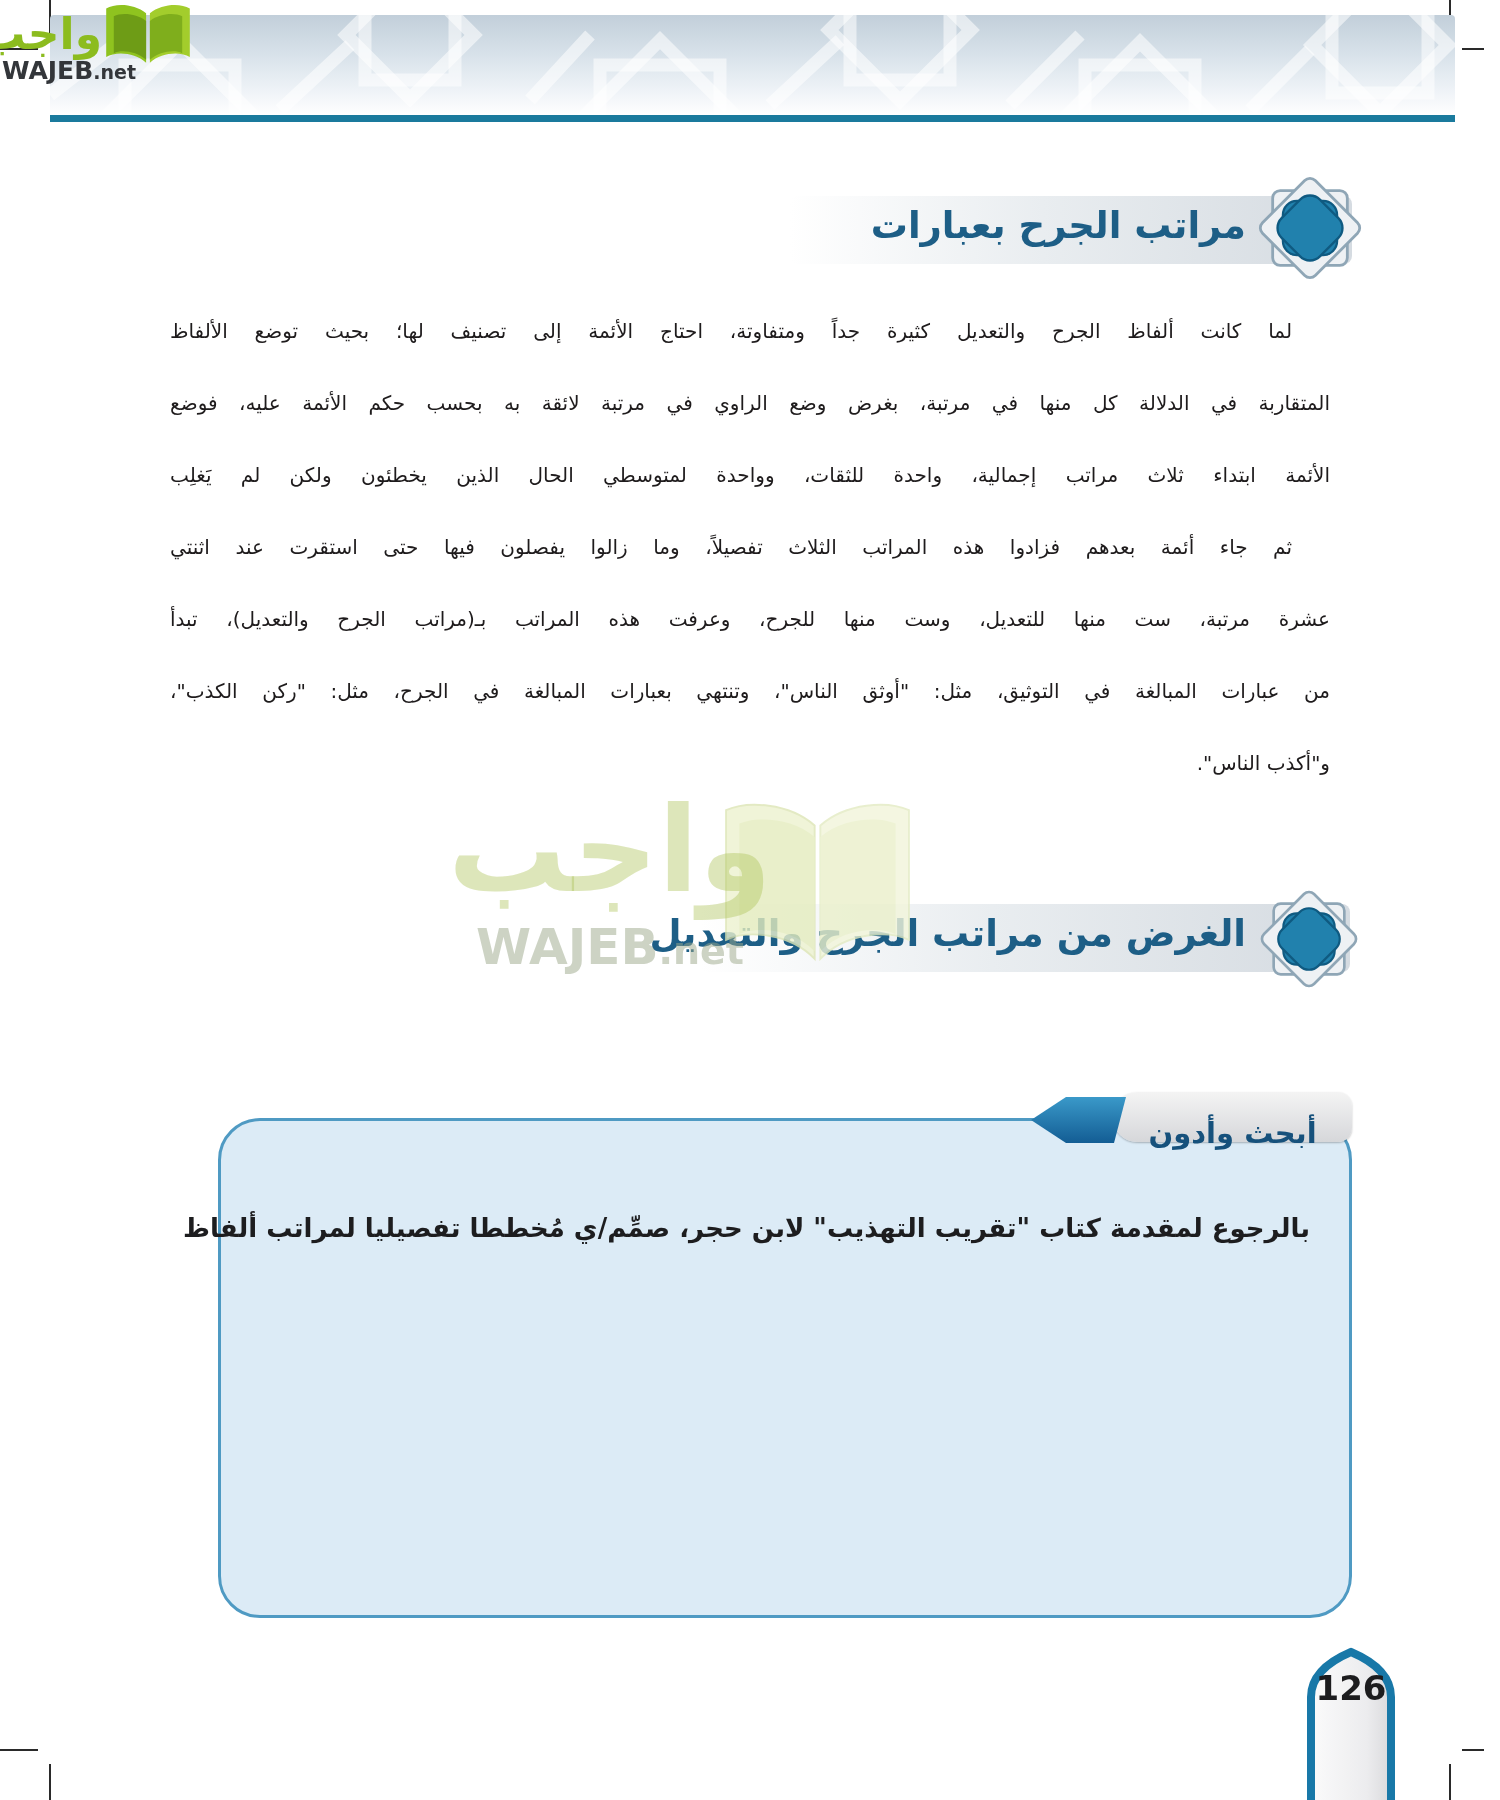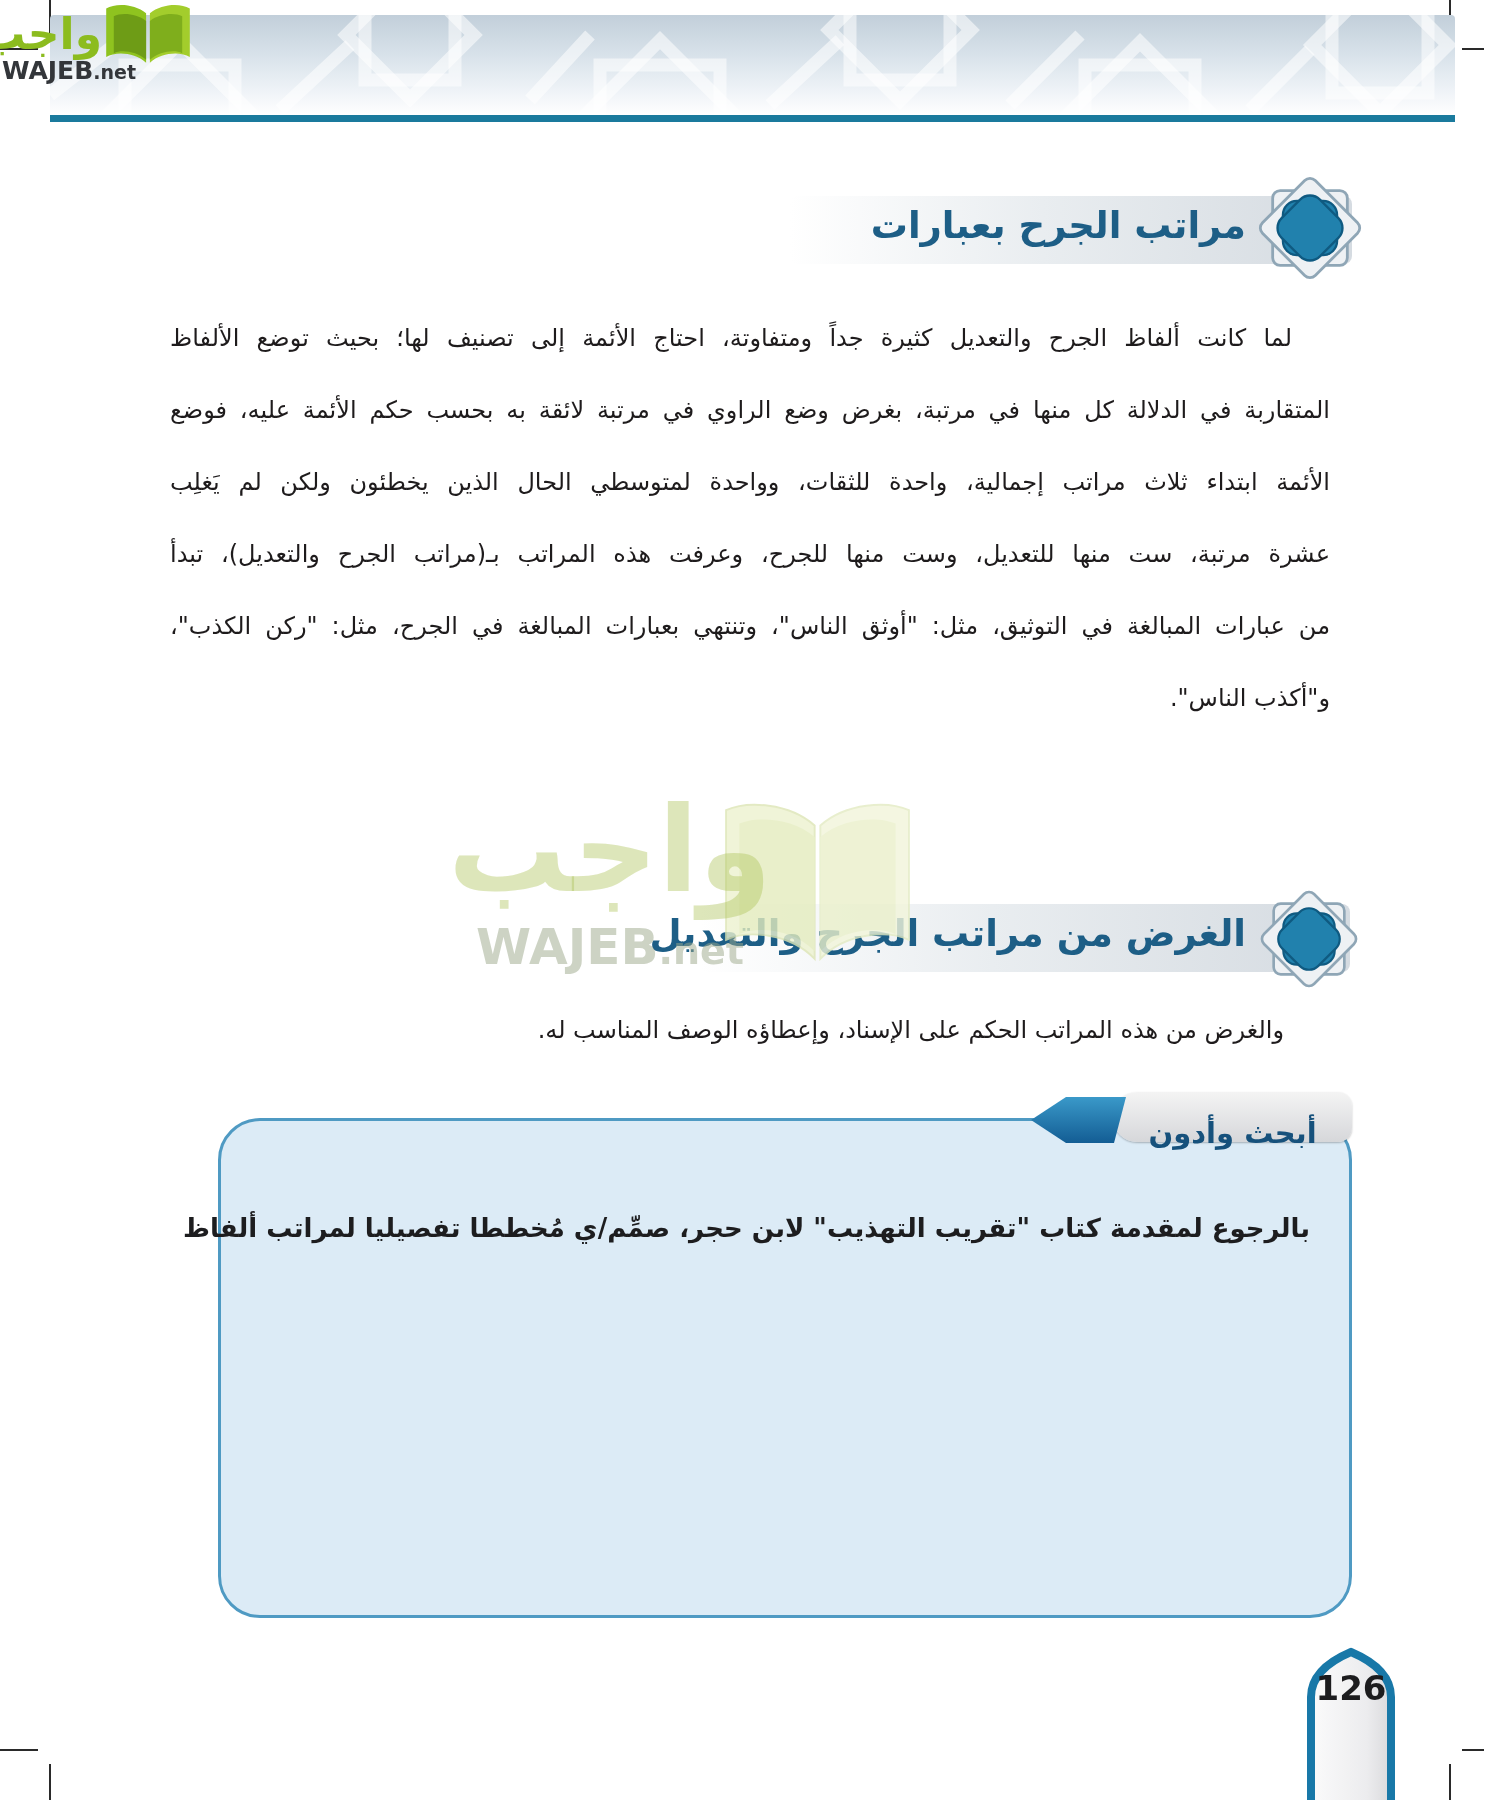--- a/index.html
+++ b/index.html
@@ -27,22 +27,22 @@
     font-size:25px;font-weight:bold;color:#33363a;letter-spacing:0px;line-height:26px;}
   .wajeb-latin .net{font-size:19px;}
   
   .h-band{position:absolute;height:68px;border-radius:8px;
     background:linear-gradient(to left,#d5dbe1 0%,#e9edf0 55%,rgba(236,239,242,0) 100%);
     z-index:2;}
   .h-icon{position:absolute;z-index:3;}
   .h-text{position:absolute;z-index:3;font-weight:bold;font-size:37px;color:#1d5e86;
     direction:rtl;white-space:nowrap;}
   
-  #body-text{position:absolute;left:170px;top:302px;width:1160px;z-index:2;
-    direction:rtl;color:#1e1b1c;font-size:24px;}
+  #body-text{position:absolute;left:170px;top:295px;width:1160px;z-index:2;
+    direction:rtl;color:#1e1b1c;font-size:20px;}
   .bline{height:72px;line-height:72px;text-align:justify;text-align-last:justify;white-space:nowrap;}
   .bline.last{text-align:right;text-align-last:right;}
   .bline.indent{padding-right:38px;}
   #purpose-line{position:absolute;right:170px;top:1002px;width:1160px;height:56px;line-height:56px;
     direction:rtl;color:#1e1b1c;font-size:24px;text-align:right;padding-right:30px;box-sizing:border-box;z-index:2;}
   
   #watermark{position:absolute;left:0;top:0;width:1500px;height:1800px;z-index:6;pointer-events:none;}
   #wm-ar{position:absolute;left:440px;top:790px;width:340px;text-align:center;direction:rtl;
     font-size:118px;font-weight:bold;color:rgba(173,196,90,0.42);line-height:120px;}
   #wm-latin{position:absolute;left:440px;top:918px;width:340px;text-align:center;
@@ -137,39 +137,39 @@
       <rect x="-29" y="-29" width="58" height="58" rx="15"></rect>
       <rect x="-29" y="-29" width="58" height="58" rx="15" transform="rotate(45)"></rect>
     </g>
   </svg>
   <div class="h-text" style="right:238px;top:204px;">مراتب الجرح بعبارات</div>
 
   <div id="body-text">
     <div class="bline indent">لما كانت ألفاظ الجرح والتعديل كثيرة جداً ومتفاوتة، احتاج الأئمة إلى تصنيف لها؛ بحيث توضع الألفاظ</div>
     <div class="bline">المتقاربة في الدلالة كل منها في مرتبة، بغرض وضع الراوي في مرتبة لائقة به بحسب حكم الأئمة عليه، فوضع</div>
     <div class="bline">الأئمة ابتداء ثلاث مراتب إجمالية، واحدة للثقات، وواحدة لمتوسطي الحال الذين يخطئون ولكن لم يَغلِب</div>
+    <div class="bline indent">ثم جاء أئمة بعدهم فزادوا هذه المراتب الثلاث تفصيلاً، وما زالوا يفصلون فيها حتى استقرت عند اثنتي</div>
     <div class="bline">عشرة مرتبة، ست منها للتعديل، وست منها للجرح، وعرفت هذه المراتب بـ(مراتب الجرح والتعديل)، تبدأ</div>
     <div class="bline">من عبارات المبالغة في التوثيق، مثل: "أوثق الناس"، وتنتهي بعبارات المبالغة في الجرح، مثل: "ركن الكذب"،</div>
     <div class="bline last">و"أكذب الناس".</div>
   </div>
 
   <div class="h-band" style="left:700px;top:904px;width:650px;"></div>
   <svg class="h-icon" style="left:1256px;top:886px;" width="106" height="106" viewBox="-60 -60 120 120">
     <g stroke="#8fa6b6" stroke-width="3" fill="#eef1f4">
       <rect x="-40" y="-40" width="80" height="80" rx="8"></rect>
       <rect x="-40" y="-40" width="80" height="80" rx="8" transform="rotate(45)"></rect>
     </g>
     <g stroke="#0f5a81" stroke-width="2.5" fill="#2181ad">
       <rect x="-29" y="-29" width="58" height="58" rx="15"></rect>
       <rect x="-29" y="-29" width="58" height="58" rx="15" transform="rotate(45)"></rect>
     </g>
   </svg>
   <div class="h-text" style="right:238px;top:912px;">الغرض من مراتب الجرح والتعديل</div>
 
-  <div id="purpose-line">والغرض من هذه المراتب الحكم على الإسناد، وإعطاؤه الوصف المناسب له.</div>
 
   <div id="activity-box"></div>
   <div id="activity-tab">
     <div class="tab-label">أبحث وأدون</div>
   </div>
   <svg id="tab-ribbon" width="100" height="52" viewBox="0 0 100 52">
     <defs>
       <linearGradient id="ribg" x1="0" y1="0" x2="0" y2="1">
         <stop offset="0" stop-color="#3a99c9"></stop>
           <stop offset="1" stop-color="#135d94"></stop>

